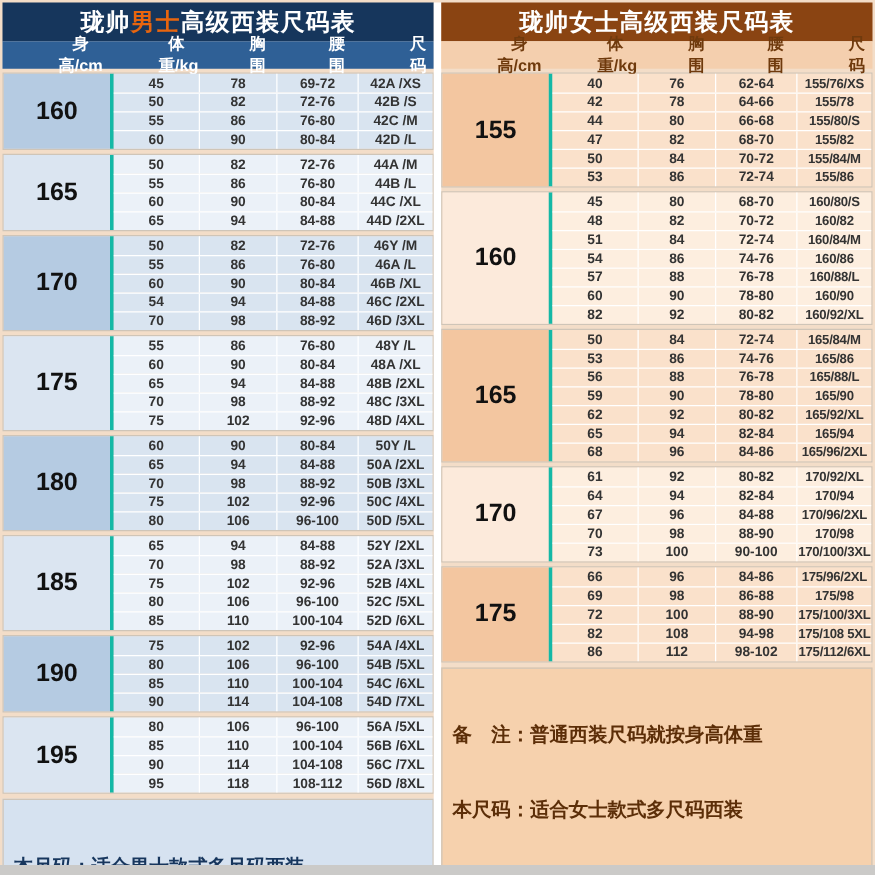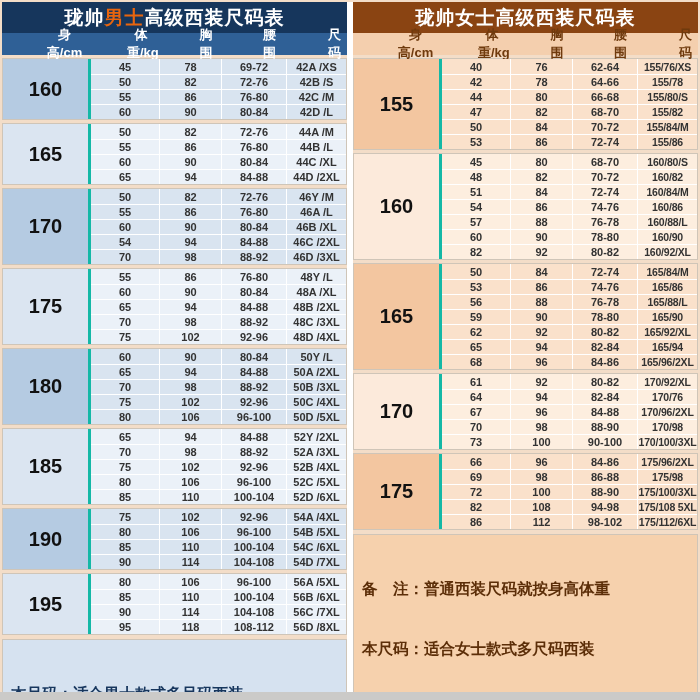--- a/index.html
+++ b/index.html
@@ -506,21 +506,21 @@
             <div class="row">
               <div class="cell cw1">61</div>
               <div class="cell cw2">92</div>
               <div class="cell cw3">80-82</div>
               <div class="cell cw4">170/92/XL</div>
             </div>
             <div class="row">
               <div class="cell cw1">64</div>
               <div class="cell cw2">94</div>
               <div class="cell cw3">82-84</div>
-              <div class="cell cw4">170/76</div>
+              <div class="cell cw4">170/94</div>
             </div>
             <div class="row">
               <div class="cell cw1">67</div>
               <div class="cell cw2">96</div>
               <div class="cell cw3">84-88</div>
               <div class="cell cw4">170/96/2XL</div>
             </div>
             <div class="row">
               <div class="cell cw1">70</div>
               <div class="cell cw2">98</div>

